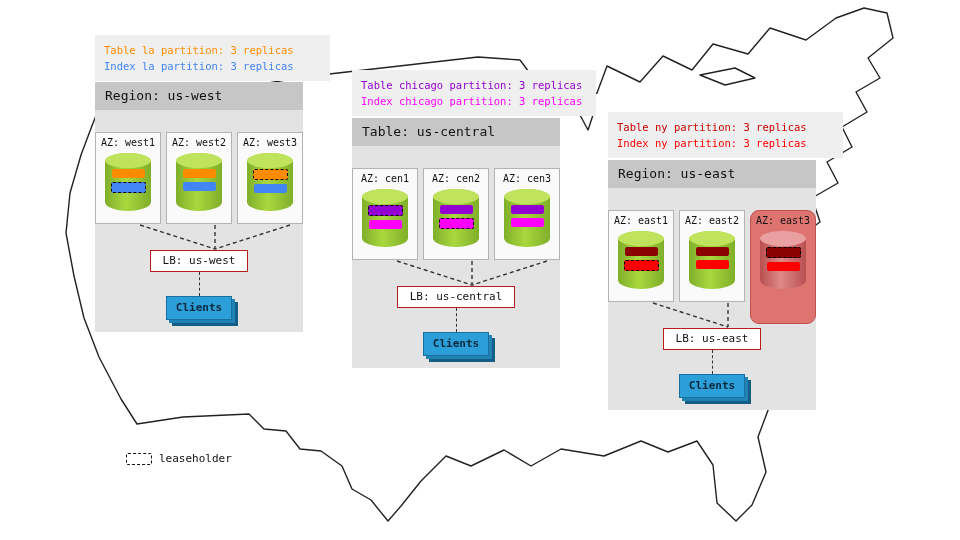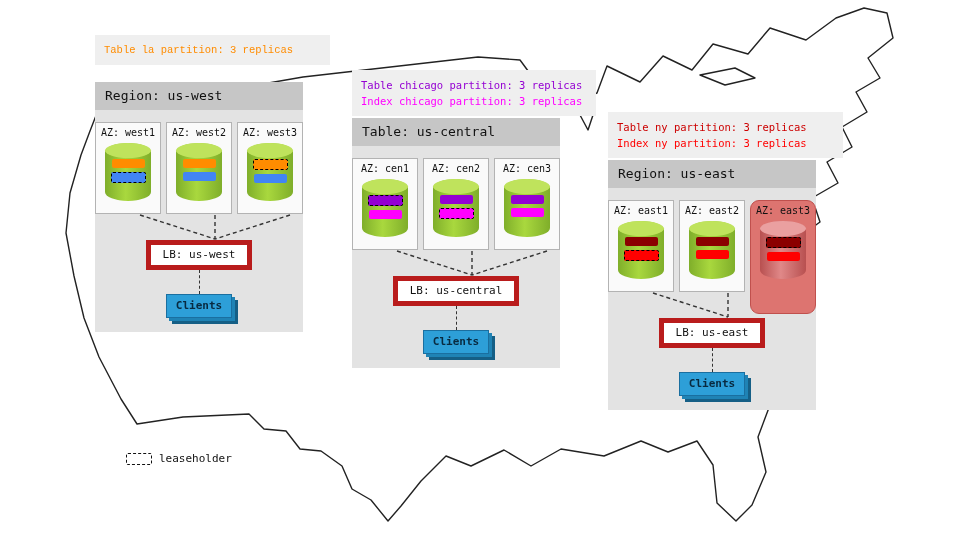--- a/index.html
+++ b/index.html
@@ -6,21 +6,21 @@
   #stage{position:relative;width:960px;height:540px;overflow:hidden;background:#fff;
          font-family:"DejaVu Sans Mono","Liberation Mono",monospace;color:#111;}
   #map{position:absolute;left:0;top:0;}
   #map path{fill:none;stroke:#222;stroke-width:1.4;stroke-linejoin:round;}
 
   .annotation{position:absolute;background:#efefef;padding:7px 14px 7px 9px;min-width:212px;}
   .ann-line{font-size:10.5px;line-height:16px;white-space:nowrap;}
 
   .region{position:absolute;width:208px;height:250px;background:#e3e3e3;}
   .region-header{background:#c6c6c6;height:28px;line-height:28px;padding-left:10px;font-size:13px;}
-  .az-row{display:flex;justify-content:center;gap:5px;padding-top:12px;}
+  .az-row{display:flex;justify-content:center;gap:5px;padding-top:22px;}
   .az{width:70px;height:92px;background:#fafafa;border:1px solid #b3b3b3;
       display:flex;flex-direction:column;align-items:center;box-sizing:border-box;}
   .az.failed{background:#dd7470;border:1px solid #c0504d;border-radius:9px;
              height:114px;margin-bottom:-22px;z-index:3;}
   .az-label{font-size:10px;padding:4px 0 4px;white-space:nowrap;}
 
   .cyl{position:relative;width:46px;height:58px;margin-top:1px;
        background:linear-gradient(90deg,#7fae2a,#a9d83e 45%,#7fae2a);
        border-radius:23px / 9px;}
   .cyl::before{content:"";position:absolute;top:0;left:0;right:0;height:15px;
@@ -28,21 +28,21 @@
   .cyl-failed{background:linear-gradient(90deg,#b85050,#e08888 45%,#b85050);}
   .cyl-failed::before{background:#eaa0a0;}
   .bars{position:absolute;top:16px;left:0;right:0;display:flex;flex-direction:column;
         align-items:center;gap:4px;}
   .bar{width:33px;height:9px;border-radius:2px;}
   .bar.lease{border:1.6px dashed #000;}
 
   .connectors{display:block;margin:0 auto;}
   .connectors line{stroke:#333;stroke-width:1.4;stroke-dasharray:4 3;}
   .lb{width:-moz-fit-content;width:fit-content;margin:0 auto;height:20px;line-height:20px;
-      padding:0 12px;background:#fff;border:5px solid #b91c1c;font-size:11px;white-space:nowrap;}
+      padding:0 12px;background:#fff;border:1px solid #b91c1c;font-size:11px;white-space:nowrap;}
   .vline{width:0;height:24px;border-left:1.6px dashed #333;margin:0 auto;}
   .clients{width:64px;height:22px;line-height:22px;margin:0 auto;text-align:center;
       background:#2d9fd8;border:1px solid #1a6fa0;font-size:11px;color:#082a40;
       box-shadow:3px 3px 0 #1f83b5,6px 6px 0 #155f86;font-weight:bold;}
 
   .legend{position:absolute;left:95px;top:452px;display:flex;align-items:center;gap:7px;margin-left:31px;}
   .legend-swatch{display:inline-block;width:24px;height:10px;background:#fff;
       border:1.8px dashed #111;border-radius:2px;}
   .legend-label{font-size:11px;}
 </style>
@@ -61,21 +61,22 @@
              L 668,452 L 641,441 L 604,456 L 561,449 L 531,466 L 504,450 L 471,466
              L 446,456 L 421,481 L 401,506 L 388,521 L 371,500 L 352,489 L 342,466
              L 321,451 L 300,449 L 286,431 L 264,429 L 249,414 L 183,417 L 137,424
              L 121,399 L 99,357 L 84,318 L 74,276 L 66,233 L 70,193 L 81,155 L 90,131 Z"></path>
     <path d="M 585,95 L 580,115 L 588,130 L 594,112 L 590,96 Z"></path>
     <path d="M 700,75 L 725,85 L 755,78 L 735,68 Z"></path>
   </svg>
 
   <div id="regions">
       <div class="annotation" style="left: 95px; top: 35px;">
-        <div class="ann-line" style="color: rgb(255, 140, 0); font-family: Liberation Mono, monospace;">Table la partition: 3 replicas</div>
+        <div class="ann-line" style="color: rgb(255, 140, 0);">Table la partition: 3 replicas</div>
+        <div class="ann-line" style="color: rgb(66, 133, 244);">Index la partition: 3 replicas</div>
       </div>
       <div class="region" style="left: 95px; top: 82px;">
         <div class="region-header">Region: us-west</div>
         <div class="az-row">
           <div class="az">
             <div class="az-label">AZ: west1</div>
             <div class="cyl">
               <div class="bars">
                 <div class="bar" style="background: rgb(255, 140, 0);"></div>
                 <div class="bar lease" style="background: rgb(66, 133, 244);"></div>

